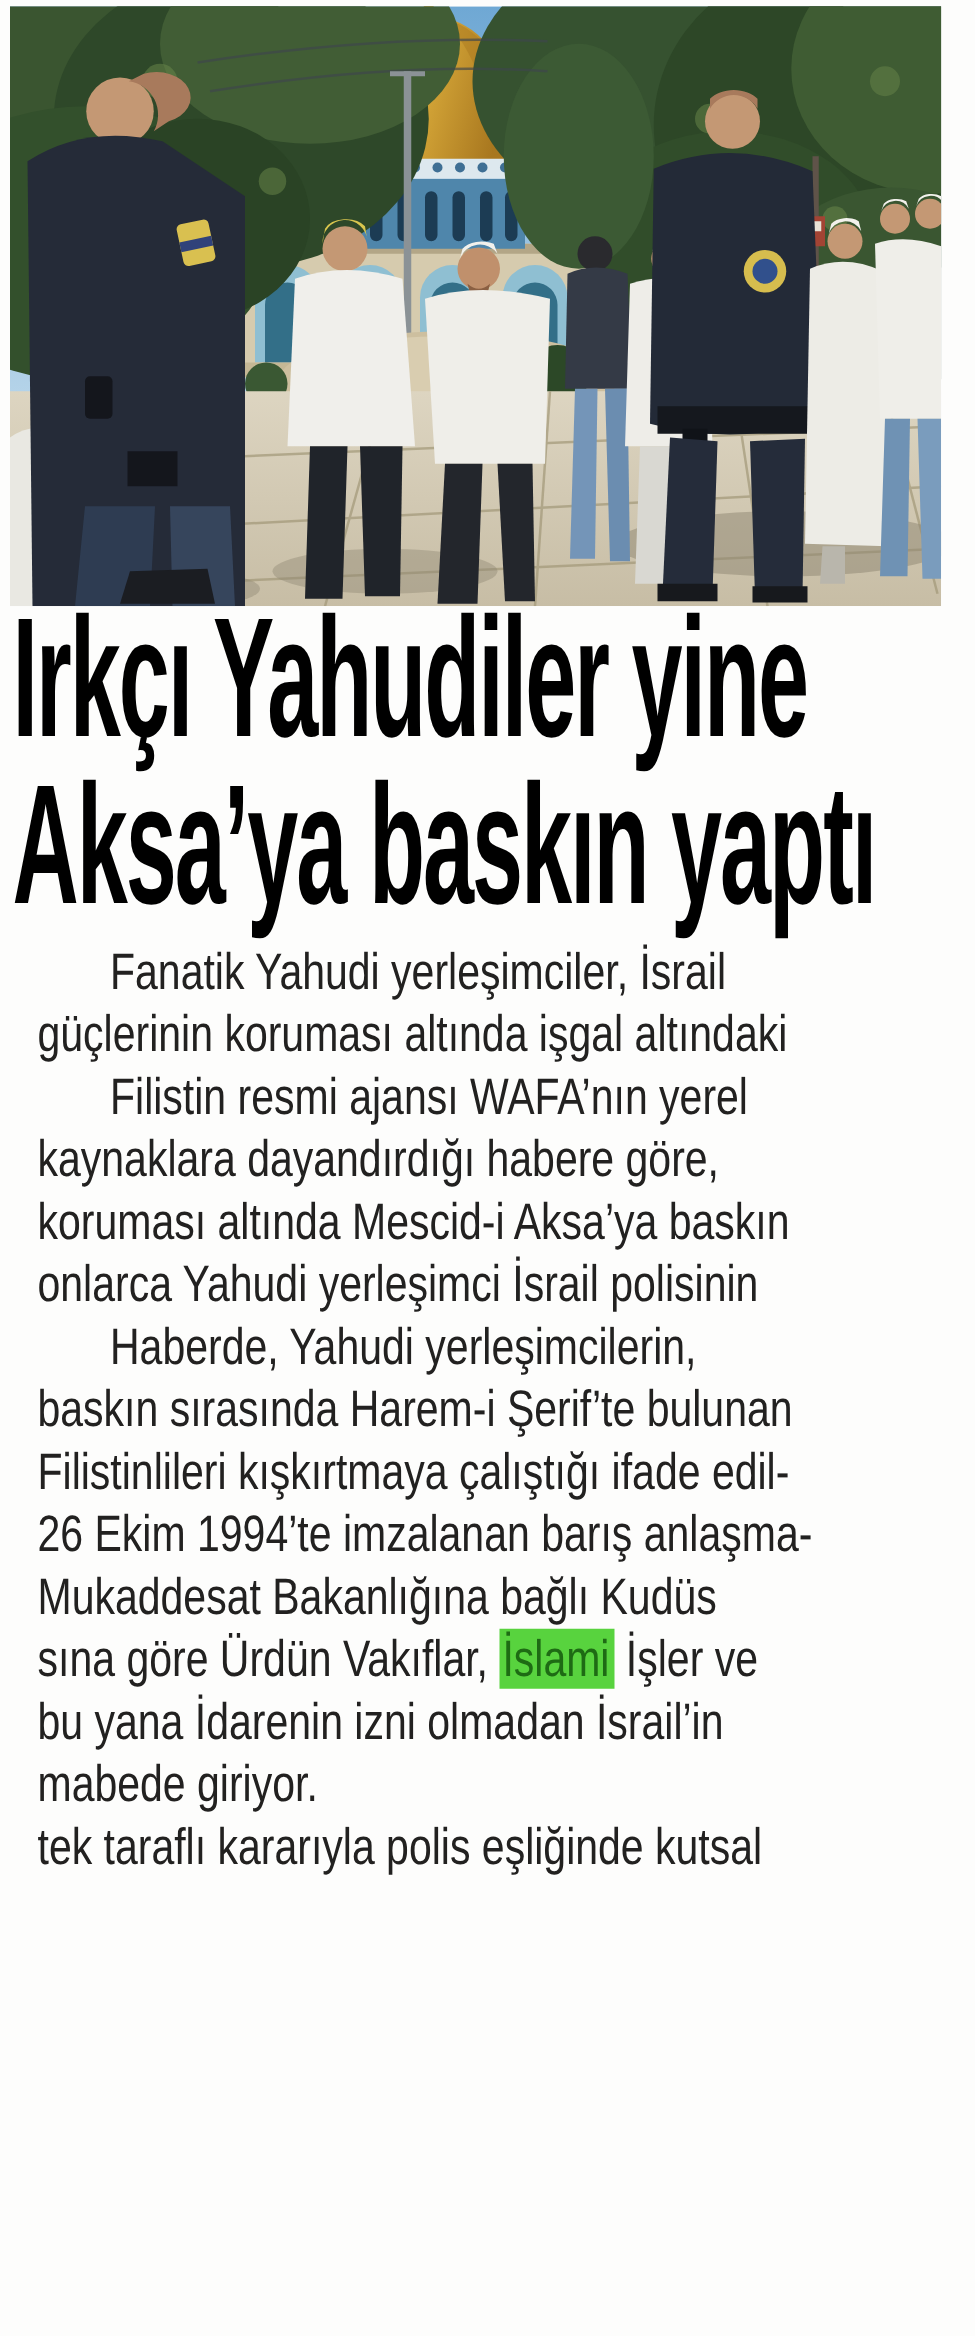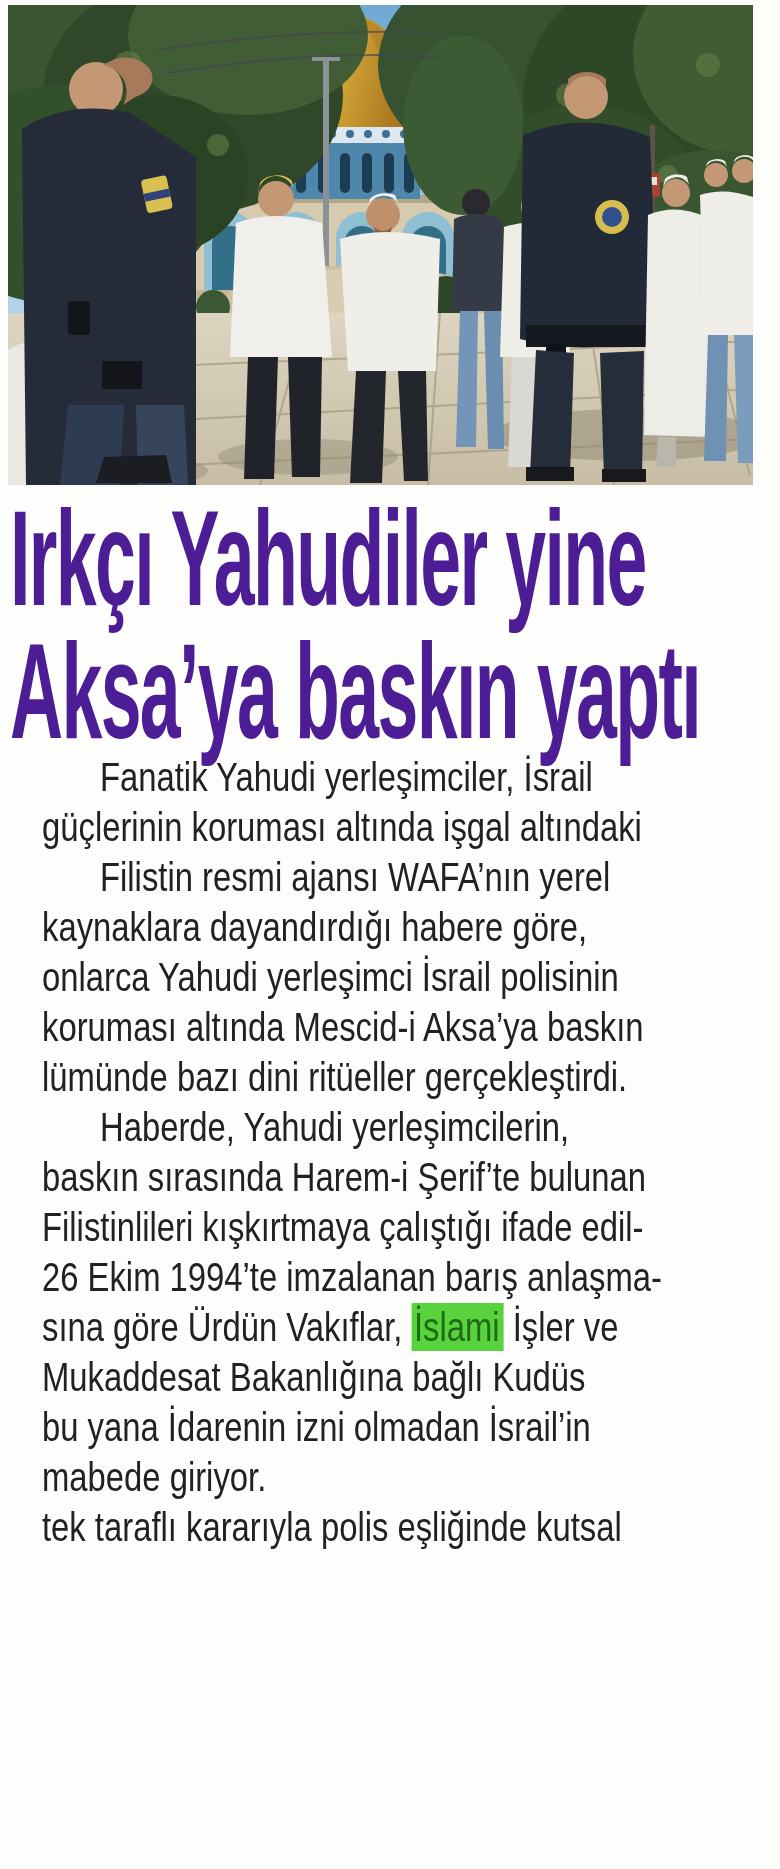--- a/index.html
+++ b/index.html
@@ -5,28 +5,28 @@
   html,body{margin:0;padding:0;background:#ffffff;}
   .page{
     position:relative;width:780px;height:1869px;background:#fdfdfc;
     font-family:"Liberation Sans","DejaVu Sans",sans-serif;overflow:hidden;
   }
   .photo-wrap{
     position:absolute;left:8px;top:5px;width:745px;height:480px;overflow:hidden;
   }
   .photo-wrap svg{display:block;width:100%;height:100%;}
   .headline{
-    position:absolute;left:10px;top:492px;width:768px;margin:0;
-    font-weight:700;color:#4c1d95;
+    position:absolute;left:10px;top:476px;width:768px;margin:0;
+    font-weight:700;color:#000000;
   }
   .hl-line{display:block;height:133px;line-height:133px;font-size:136px;
     letter-spacing:-3px;white-space:nowrap;}
   .hl-inner{display:inline-block;transform:scaleX(0.54);transform-origin:0 60%;}
   .body-text{
-    position:absolute;left:42px;top:752px;width:724px;color:#222120;
+    position:absolute;left:30px;top:752px;width:724px;color:#222120;
   }
   .line{height:50px;line-height:50px;font-size:41px;white-space:nowrap;}
   .line .ln{display:inline-block;transform:scaleX(0.80);transform-origin:0 55%;}
   .line.indent{padding-left:58px;}
   .hl-word{background:#58d33e;color:#1e6b14;padding:1px 5px 1px 3px;}
 </style>
 </head>
 <body>
 
 <div class="page">
@@ -245,27 +245,26 @@
   <h1 class="headline">
     <span class="hl-line"><span class="hl-inner">Irkçı Yahudiler yine</span></span>
     <span class="hl-line"><span class="hl-inner">Aksa’ya baskın yaptı</span></span>
   </h1>
 
   <div class="body-text">
       <div class="line indent"><span class="ln"><span>Fanatik Yahudi yerleşimciler, İsrail</span></span></div>
       <div class="line"><span class="ln"><span>güçlerinin koruması altında işgal altındaki</span></span></div>
       <div class="line indent"><span class="ln"><span>Filistin resmi ajansı WAFA’nın yerel</span></span></div>
       <div class="line"><span class="ln"><span>kaynaklara dayandırdığı habere göre,</span></span></div>
+      <div class="line"><span class="ln"><span>koruması altında Mescid-i Aksa’ya baskın</span></span></div>
       <div class="line"><span class="ln"><span>onlarca Yahudi yerleşimci İsrail polisinin</span></span></div>
-      <div class="line"><span class="ln"><span>koruması altında Mescid-i Aksa’ya baskın</span></span></div>
-      <div class="line"><span class="ln"><span>lümünde bazı dini ritüeller gerçekleştirdi.</span></span></div>
       <div class="line indent"><span class="ln"><span>Haberde, Yahudi yerleşimcilerin,</span></span></div>
       <div class="line"><span class="ln"><span>baskın sırasında Harem-i Şerif’te bulunan</span></span></div>
       <div class="line"><span class="ln"><span>Filistinlileri kışkırtmaya çalıştığı ifade edil-</span></span></div>
       <div class="line"><span class="ln"><span>26 Ekim 1994’te imzalanan barış anlaşma-</span></span></div>
+      <div class="line"><span class="ln"><span>Mukaddesat Bakanlığına bağlı Kudüs</span></span></div>
       <div class="line"><span class="ln"><span>sına göre Ürdün Vakıflar, </span><span class="hl-word">İslami</span><span> İşler ve</span></span></div>
-      <div class="line"><span class="ln"><span>Mukaddesat Bakanlığına bağlı Kudüs</span></span></div>
       <div class="line"><span class="ln"><span>bu yana İdarenin izni olmadan İsrail’in</span></span></div>
       <div class="line"><span class="ln"><span>mabede giriyor.</span></span></div>
       <div class="line"><span class="ln"><span>tek taraflı kararıyla polis eşliğinde kutsal</span></span></div>
     </div>
 
 </div>
 
 </body></html>

